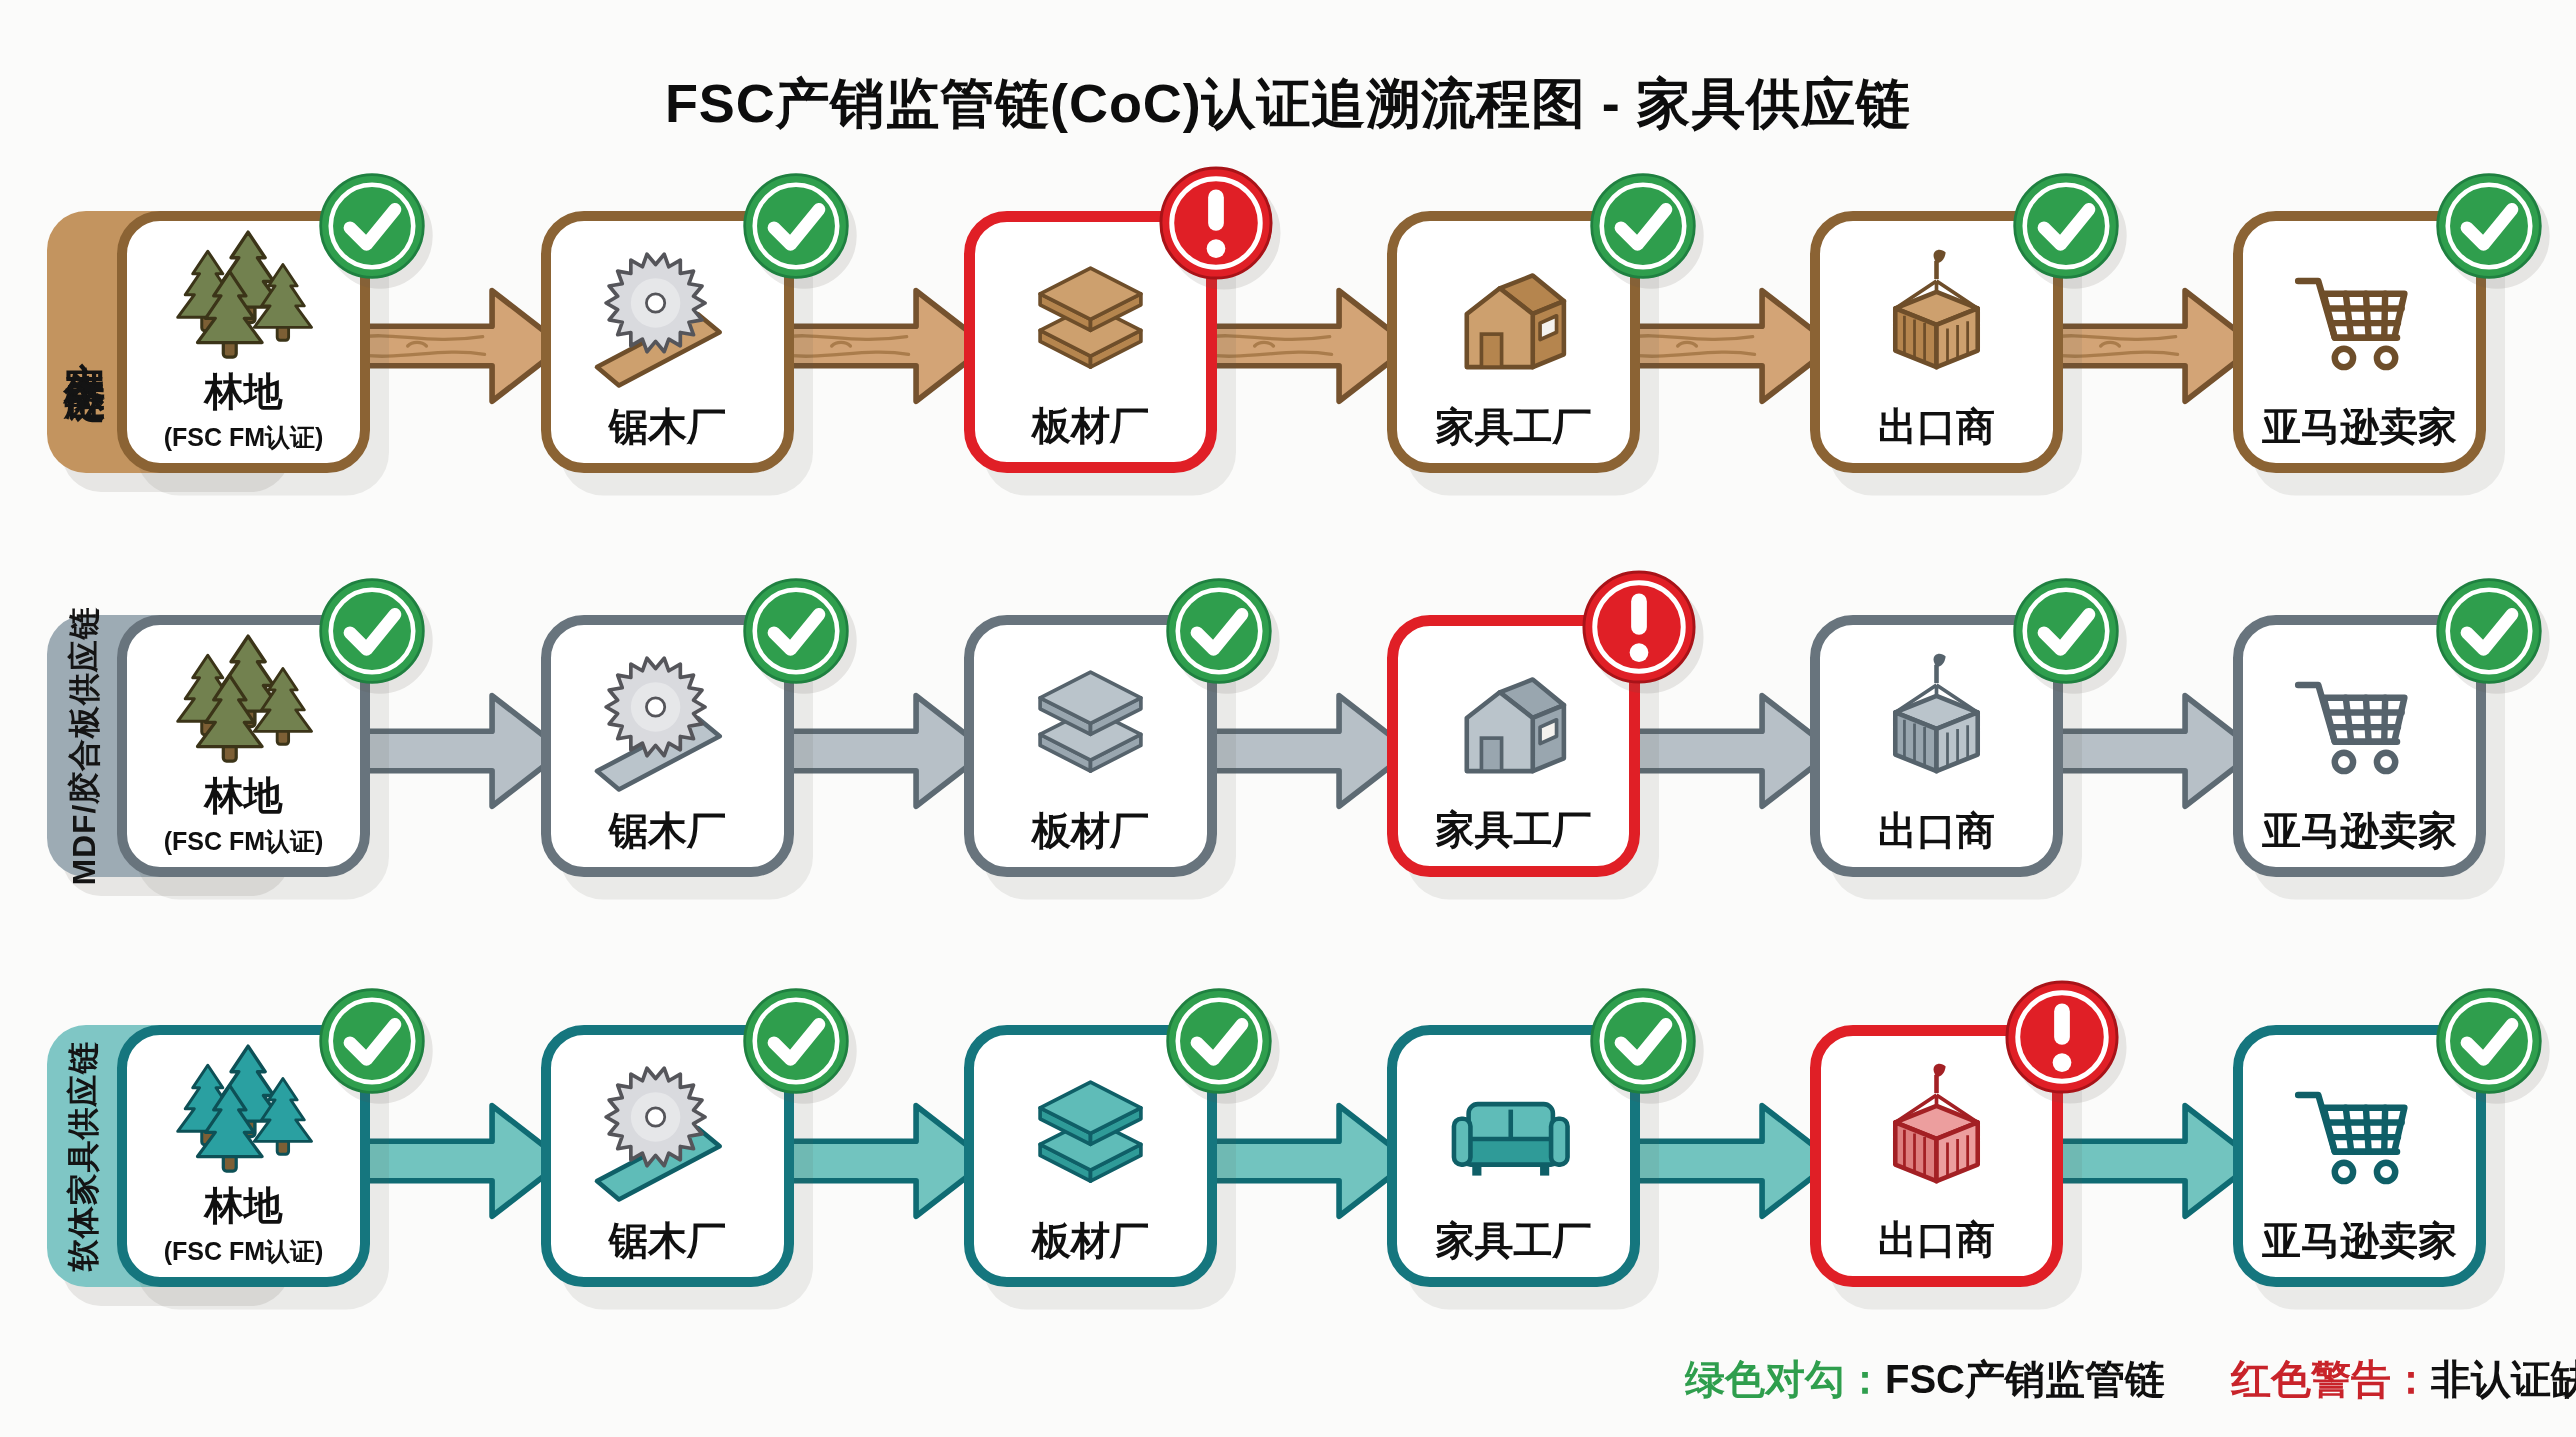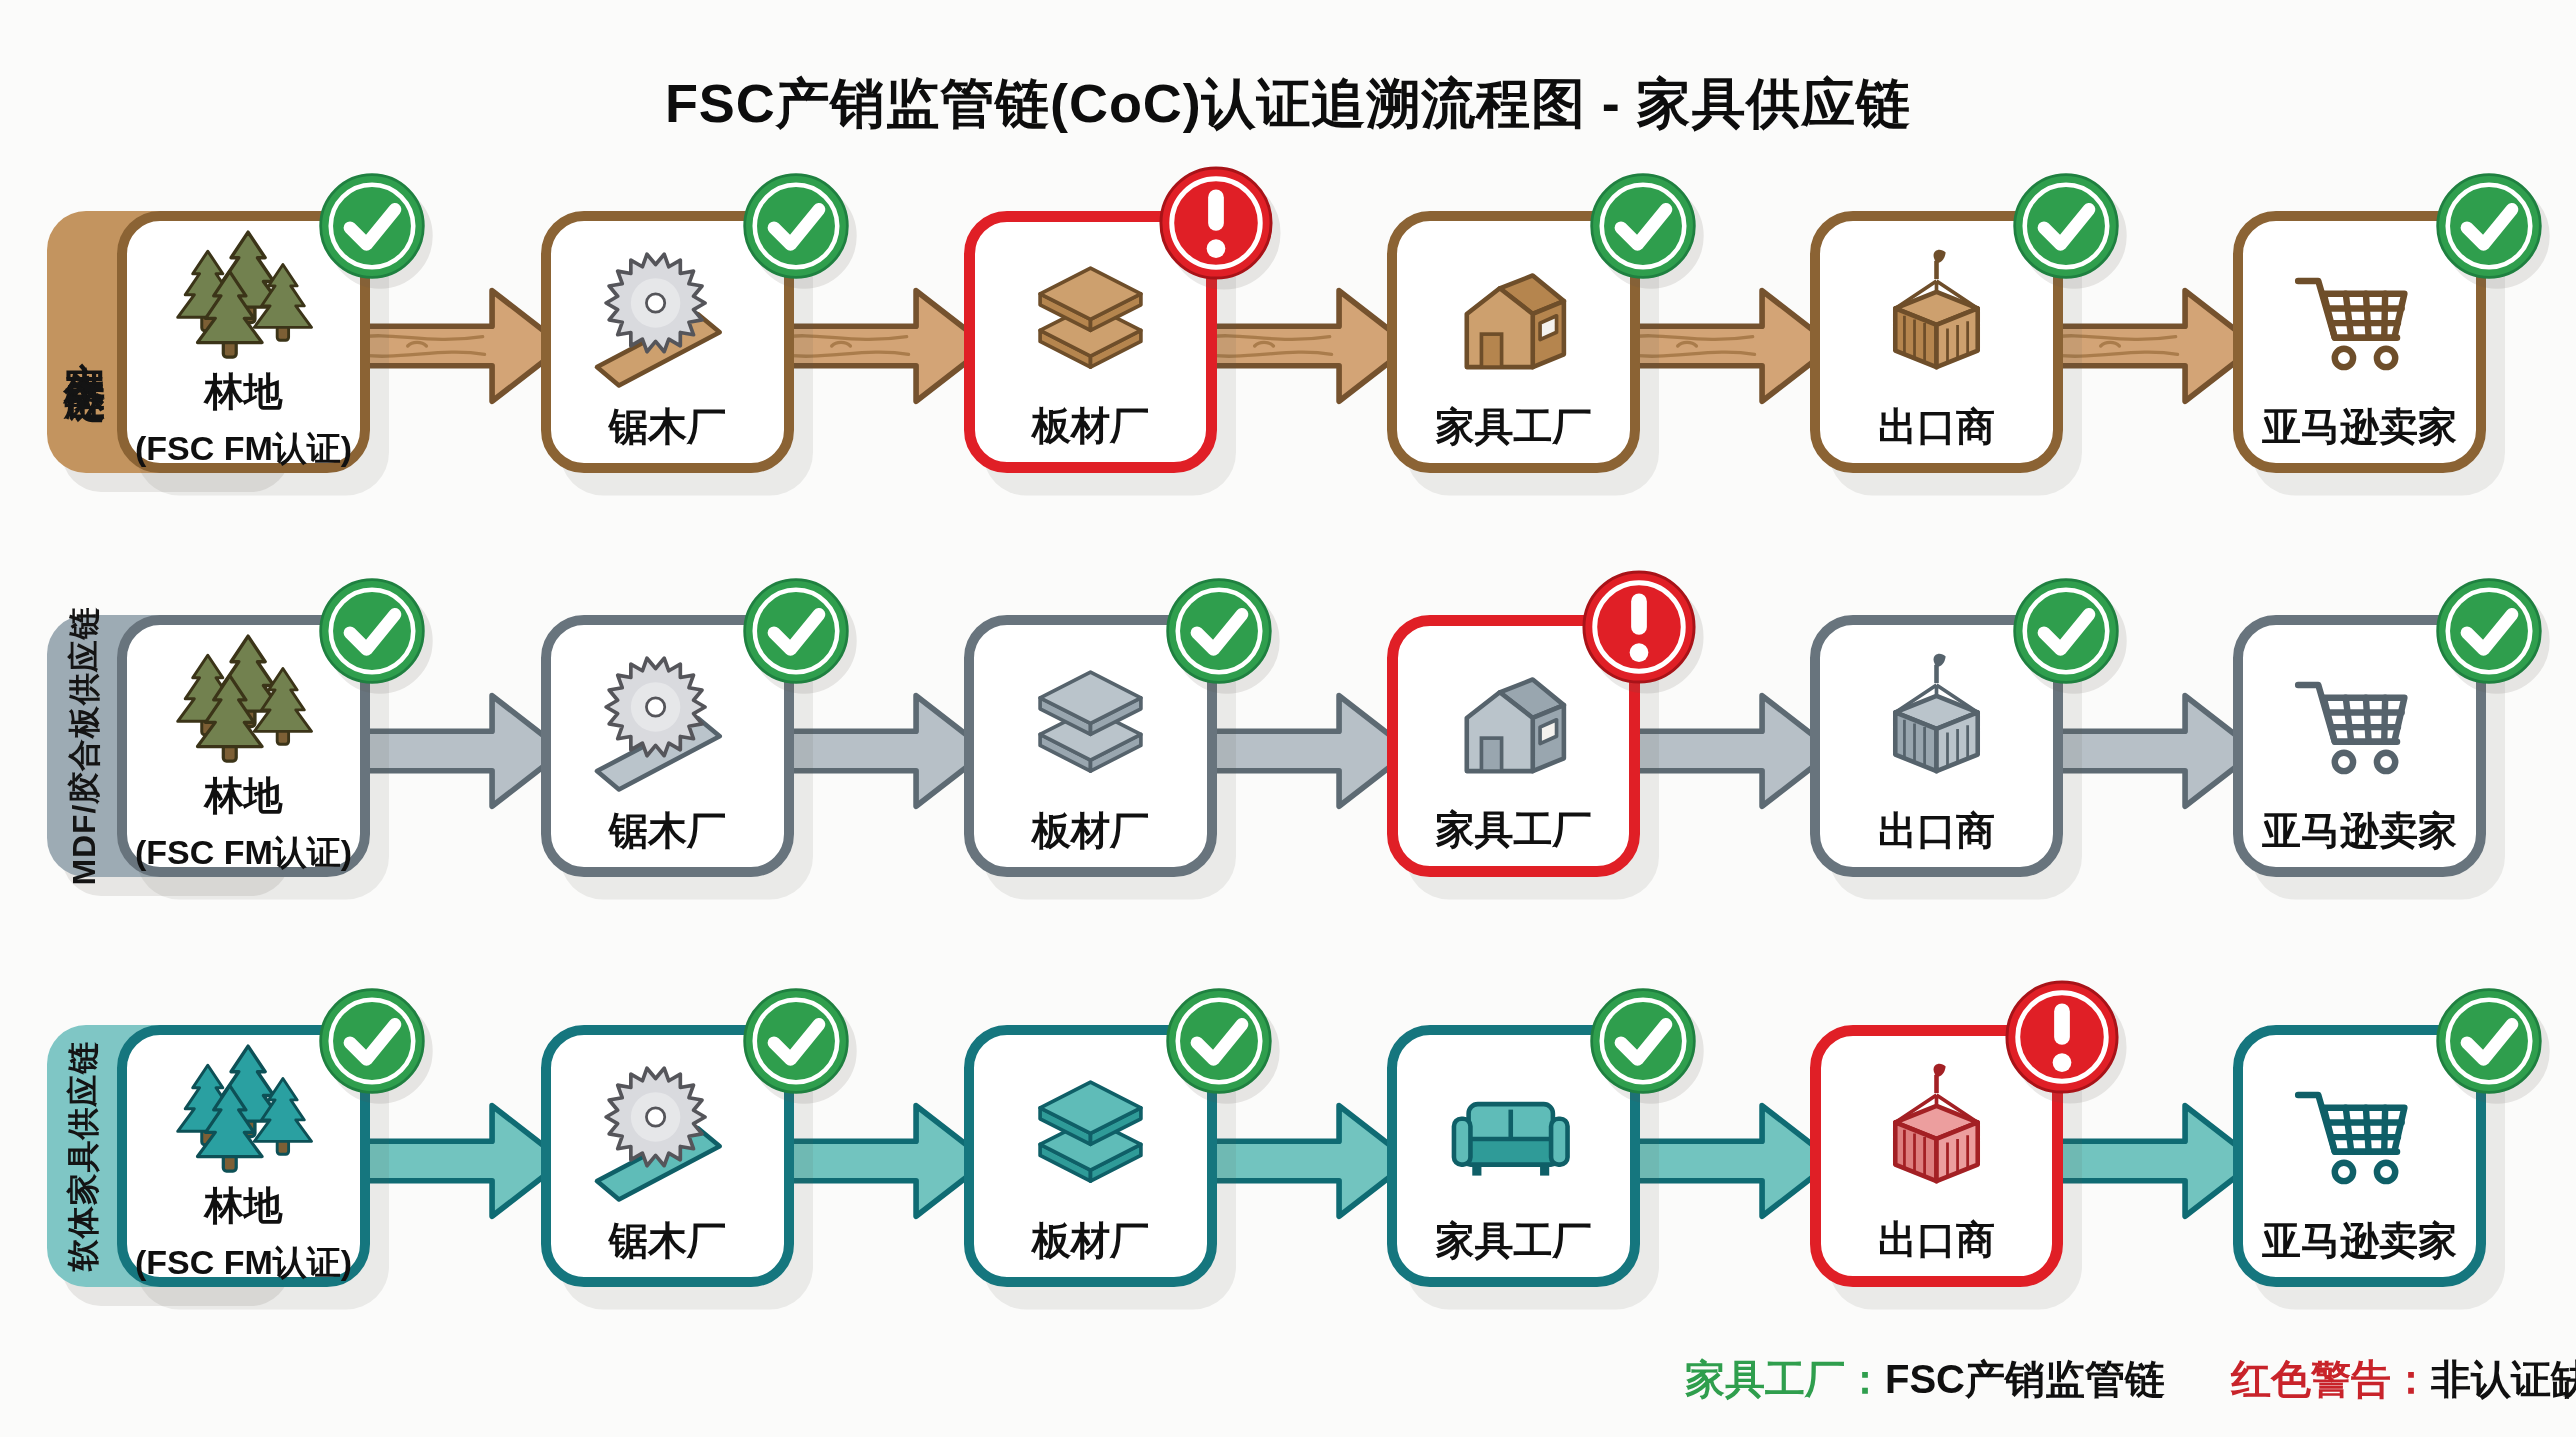--- a/index.html
+++ b/index.html
@@ -35,21 +35,21 @@
   .node{
     position:absolute;width:253px;height:262px;background:#ffffff;
     border:10.3px solid #888;border-radius:43px;z-index:2;
     box-sizing:border-box;display:flex;flex-direction:column;align-items:center;
     box-shadow:19px 22.5px 0 rgba(90,85,80,0.10);
   }
   .node.warning{border-color:#e01f26;border-width:11.2px;}
   .icon-wrap{flex:1;display:flex;align-items:center;justify-content:center;padding-top:9.4px;}
   .labels{margin-bottom:15px;text-align:center;line-height:1.05;}
   .node-label{font-size:39px;font-weight:900;color:#101010;}
-  .node-sublabel{font-size:34px;font-weight:800;color:#101010;margin-top:18px;}
+  .node-sublabel{font-size:25px;font-weight:800;color:#101010;margin-top:11px;}
   .badge{position:absolute;z-index:3;filter:drop-shadow(8.4px 10.3px 0 rgba(90,85,80,0.13));}
   .legend{
     position:absolute;left:1685px;top:1352px;display:flex;align-items:center;
     font-size:40px;font-weight:900;white-space:nowrap;
   }
   .legend .gap{display:inline-block;width:66px;}
   .legend-text{color:#101010;}
 </style>
 </head>
 <body>
@@ -531,19 +531,19 @@
       </div>
     </div>
     <svg class="badge" width="110" height="110" viewBox="0 0 120 120" style="left: 2434px; top: 986px;">
       <circle cx="60" cy="60" r="56" fill="#2f9e4d" stroke="#1f8040" stroke-width="3"></circle>
           <circle cx="60" cy="60" r="45" fill="none" stroke="#ffffff" stroke-width="5"></circle>
       <path d="M36 62 L54 80 L85 42" fill="none" stroke="#ffffff" stroke-width="14" stroke-linecap="round" stroke-linejoin="round"></path>
     </svg>
   </div>
 
 <div class="legend">
-  <span style="color: rgb(47, 158, 77);">家具工厂：</span>
+  <span style="color: rgb(47, 158, 77);">绿色对勾：</span>
     <span class="legend-text">FSC产销监管链</span>
     <span class="gap"></span>
     <span style="color: rgb(200, 35, 42);">红色警告：</span>
     <span class="legend-text">非认证缺口</span>
 </div>
 
 
 </body></html>

